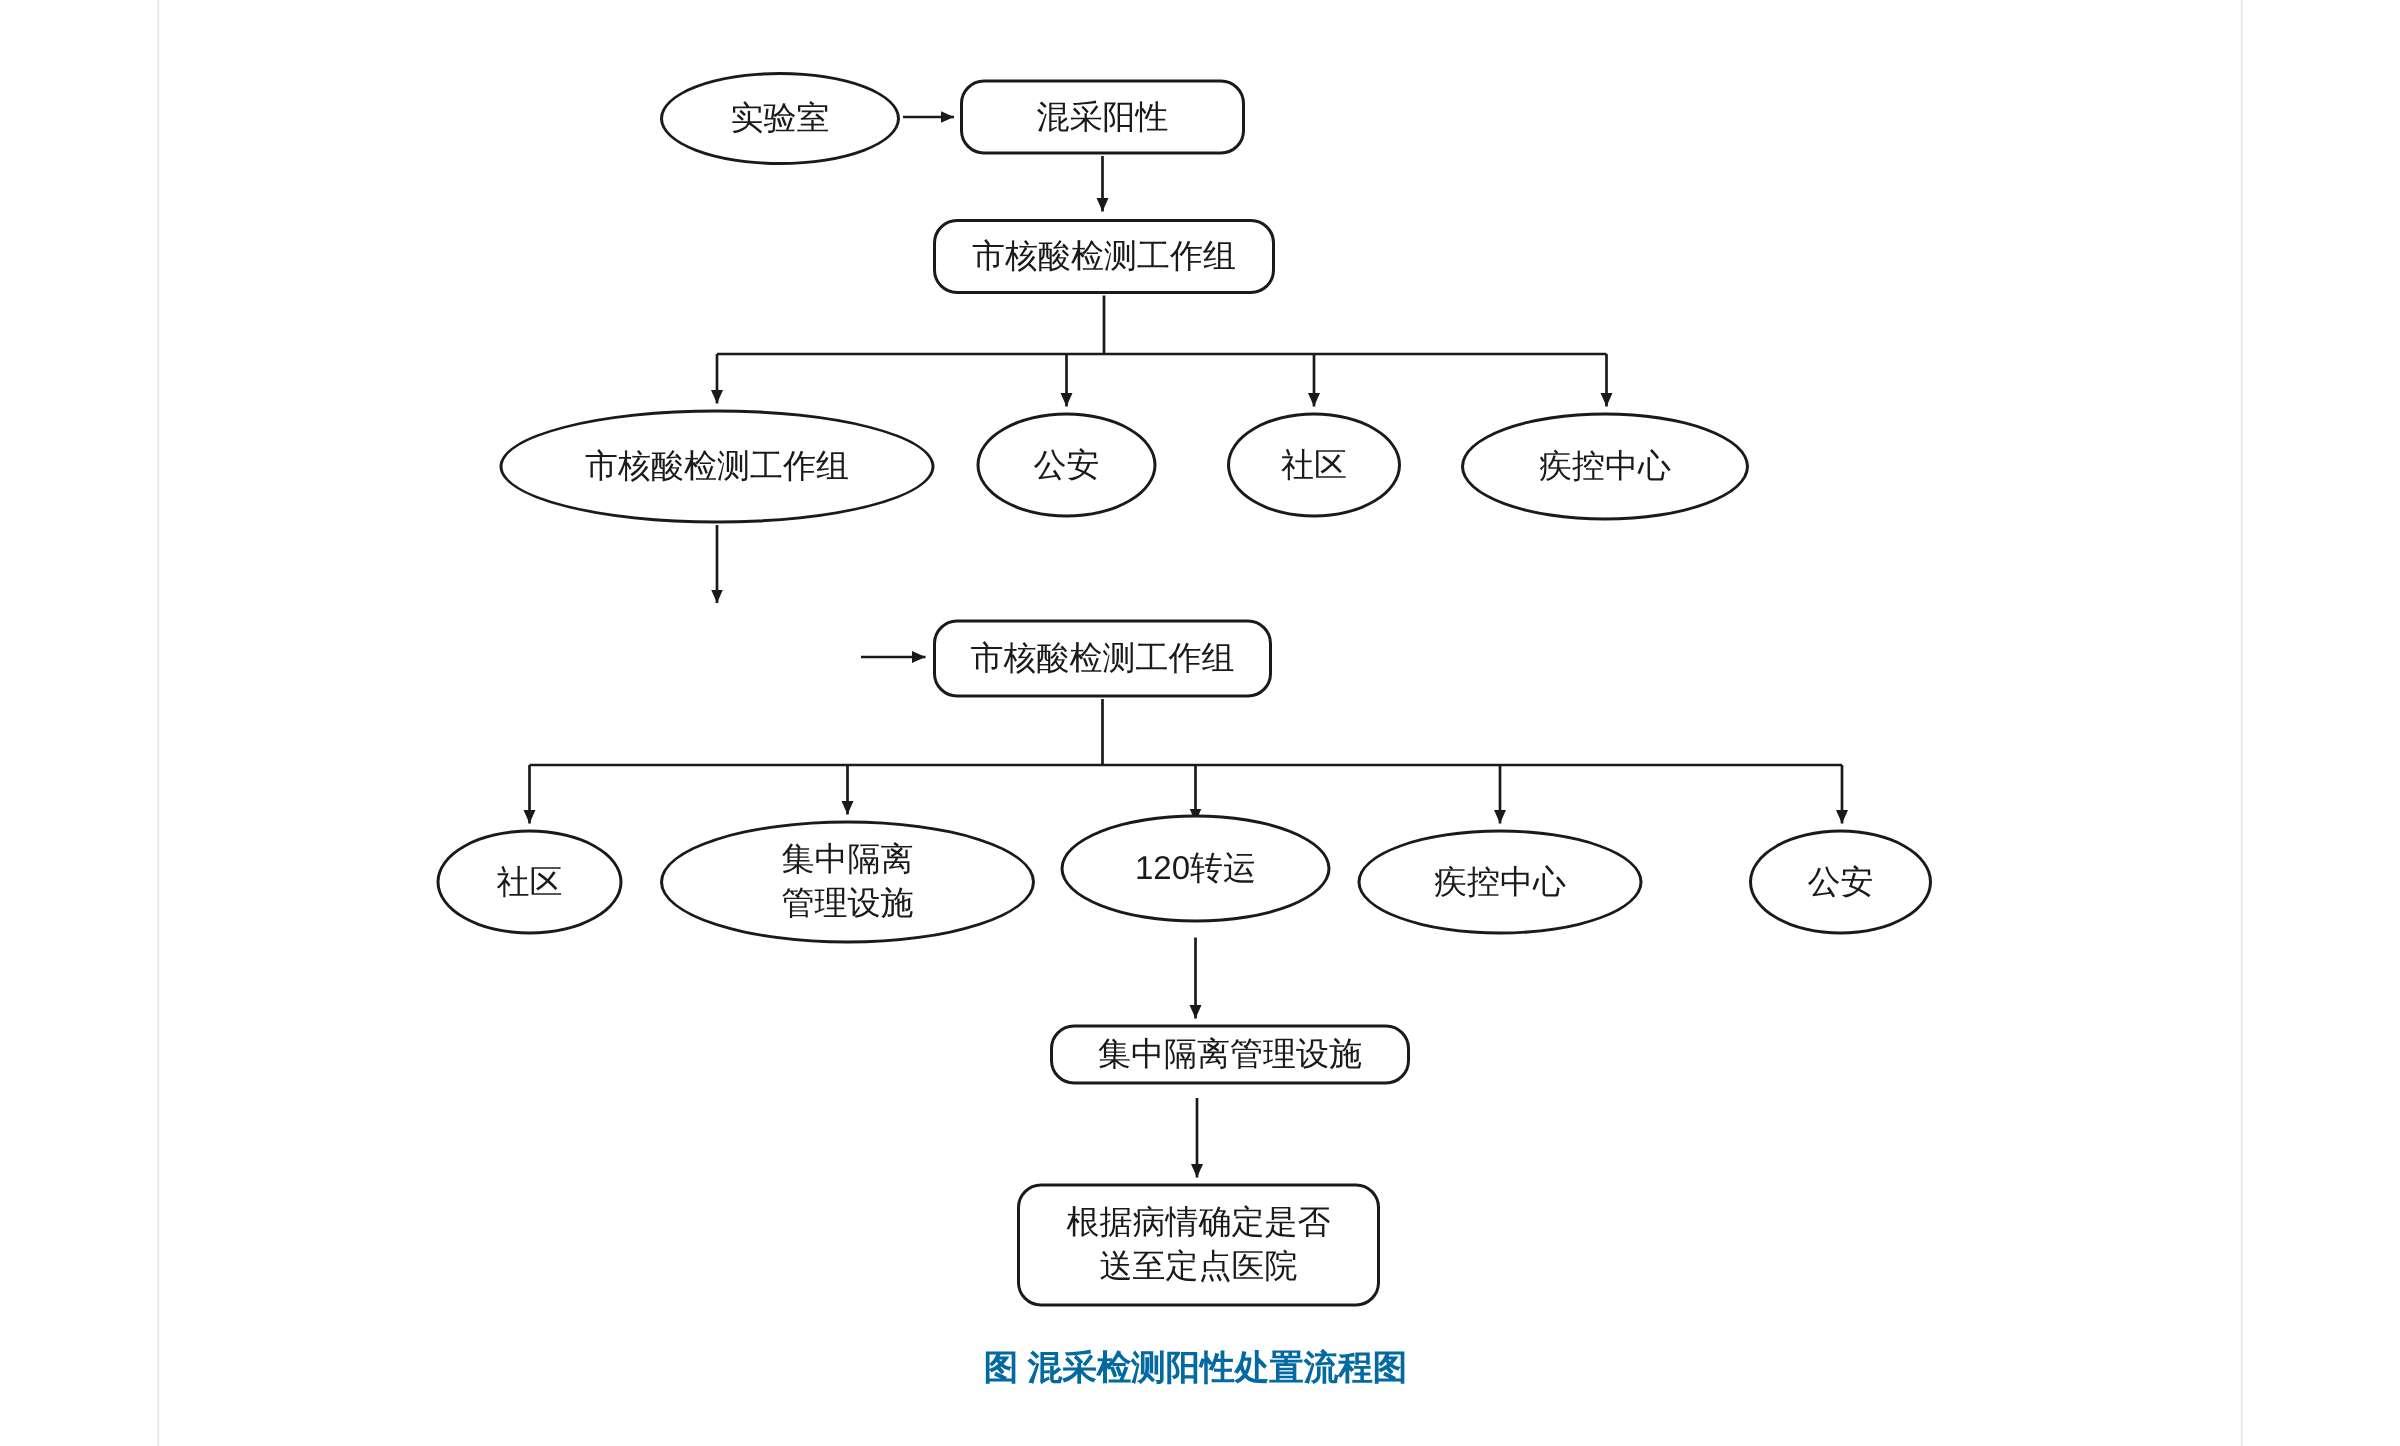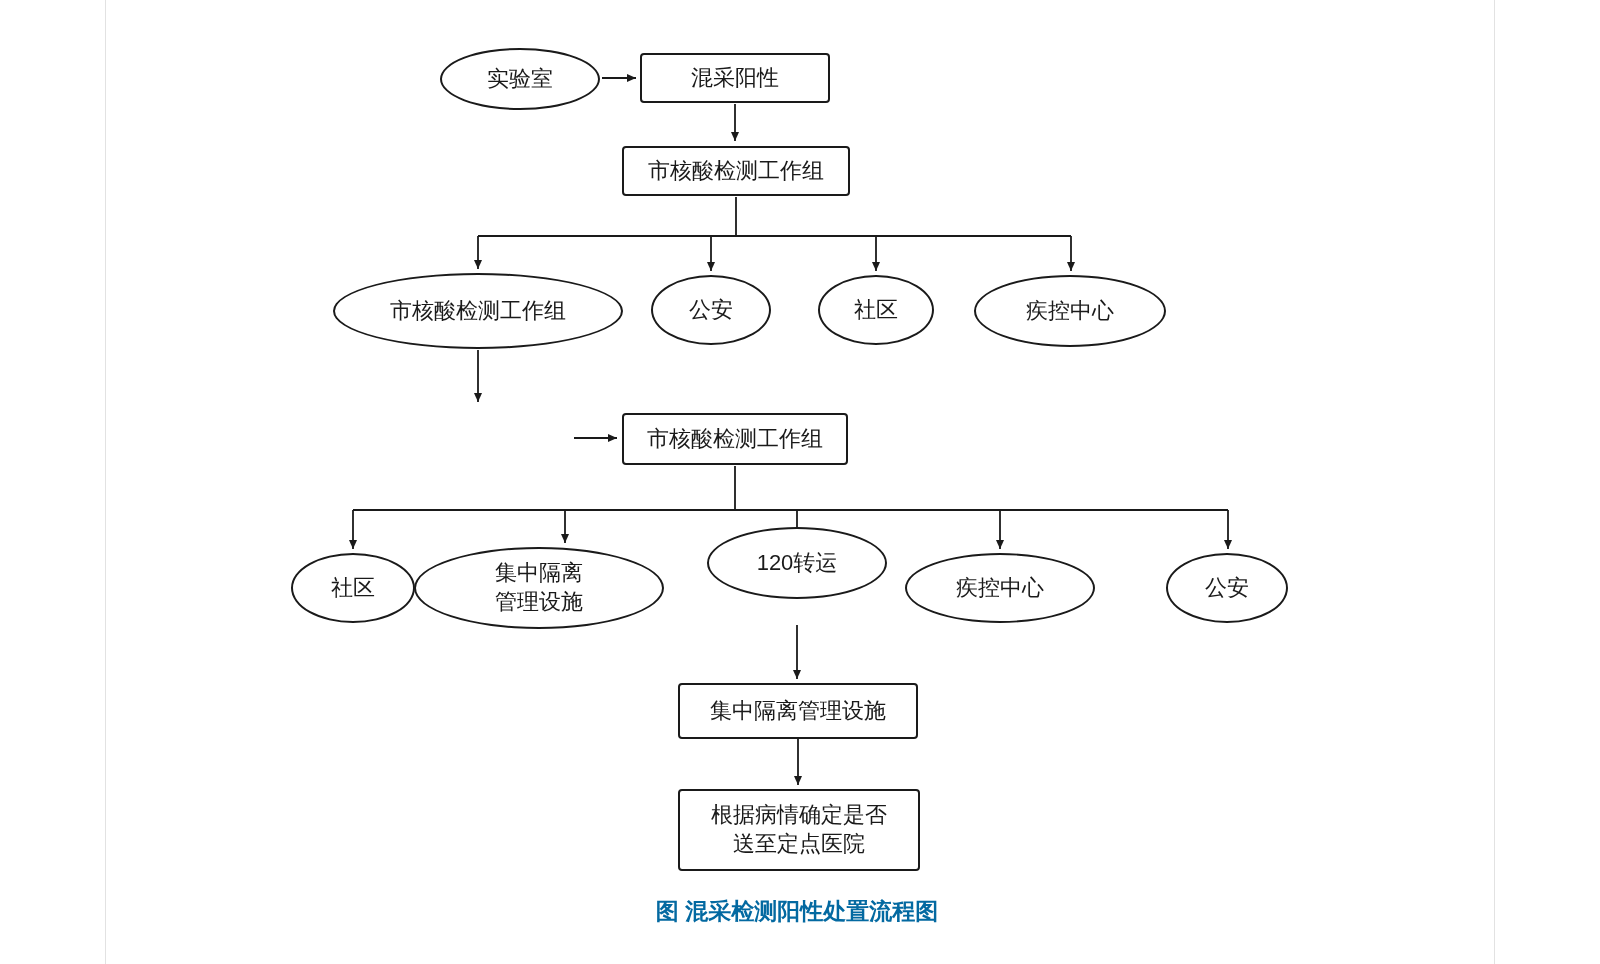--- a/index.html
+++ b/index.html
@@ -41,21 +41,21 @@
     color: #1a1a1a;
     display: flex;
     align-items: center;
     justify-content: center;
     text-align: center;
     font-size: 22px;
     line-height: 1.3;
     white-space: pre-line;
   }
   .ellipse { border-radius: 50%; }
-  .rect    { border-radius: 4px; }
+  .rect    { border-radius: 16px; }
   .caption {
     position: absolute;
     left: 597px;
     top: 896px;
     width: 400px;
     text-align: center;
     font-size: 23px;
     font-weight: bold;
     color: #0369a1;
   }
@@ -109,26 +109,26 @@
   <div class="node rect" style="left:622px; top:146px; width:228px; height:50px;">市核酸检测工作组</div>
 
   <div class="node ellipse" style="left:333px; top:273px; width:290px; height:76px;">市核酸检测工作组</div>
   <div class="node ellipse" style="left:651px; top:275px; width:120px; height:70px;">公安</div>
   <div class="node ellipse" style="left:818px; top:275px; width:116px; height:70px;">社区</div>
   <div class="node ellipse" style="left:974px; top:275px; width:192px; height:72px;">疾控中心</div>
 
   <div class="node rect" style="left:622px; top:413px; width:226px; height:52px;">市核酸检测工作组</div>
 
   <div class="node ellipse" style="left:291px; top:553px; width:124px; height:70px;">社区</div>
-  <div class="node ellipse" style="left:414px; top:547px; width:250px; height:82px;">集中隔离
+  <div class="node ellipse" style="left:440px; top:547px; width:250px; height:82px;">集中隔离
 管理设施</div>
-  <div class="node ellipse" style="left:707px; top:527px; width:180px; height:72px;">120转运</div>
+  <div class="node ellipse" style="left:707px; top:543px; width:180px; height:72px;">120转运</div>
   <div class="node ellipse" style="left:905px; top:553px; width:190px; height:70px;">疾控中心</div>
   <div class="node ellipse" style="left:1166px; top:553px; width:122px; height:70px;">公安</div>
 
-  <div class="node rect" style="left:678px; top:683px; width:240px; height:56px;">集中隔离管理设施</div>
+  <div class="node rect" style="left:700px; top:683px; width:240px; height:40px;">集中隔离管理设施</div>
 
   <div class="node rect" style="left:678px; top:789px; width:242px; height:82px;">根据病情确定是否
 送至定点医院</div>
 
   <div class="caption">图 混采检测阳性处置流程图</div>
 
 </div>
 
 </body></html>

